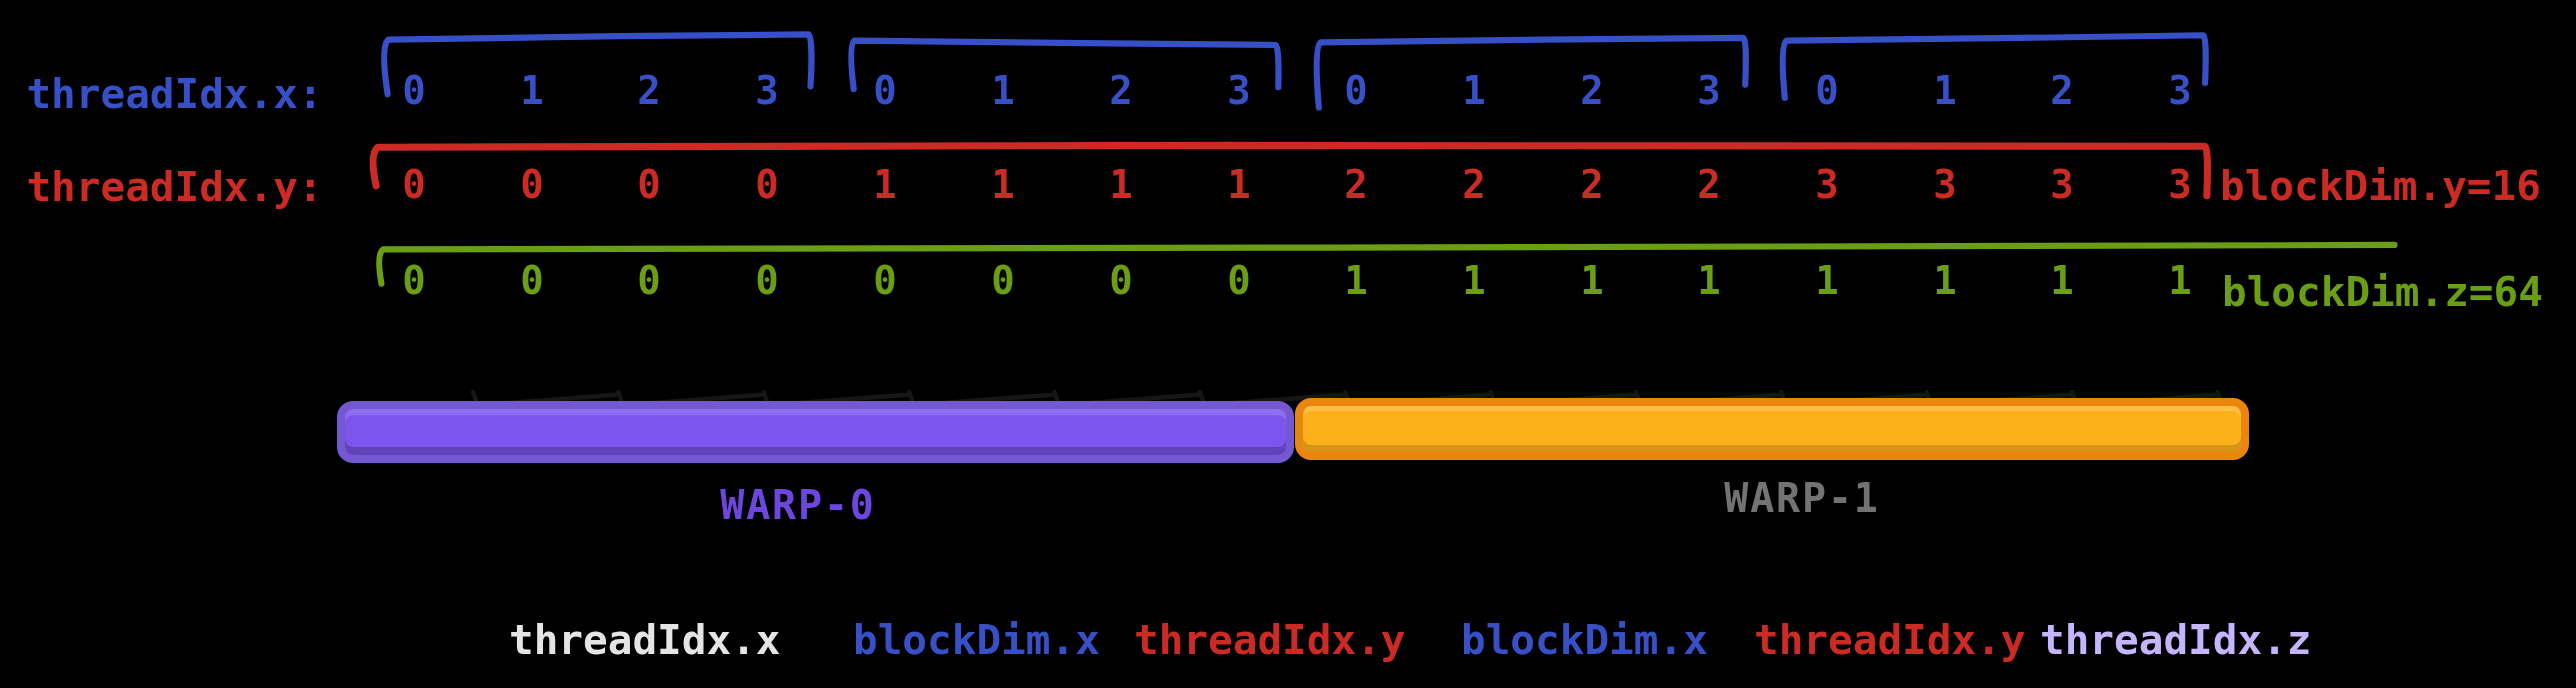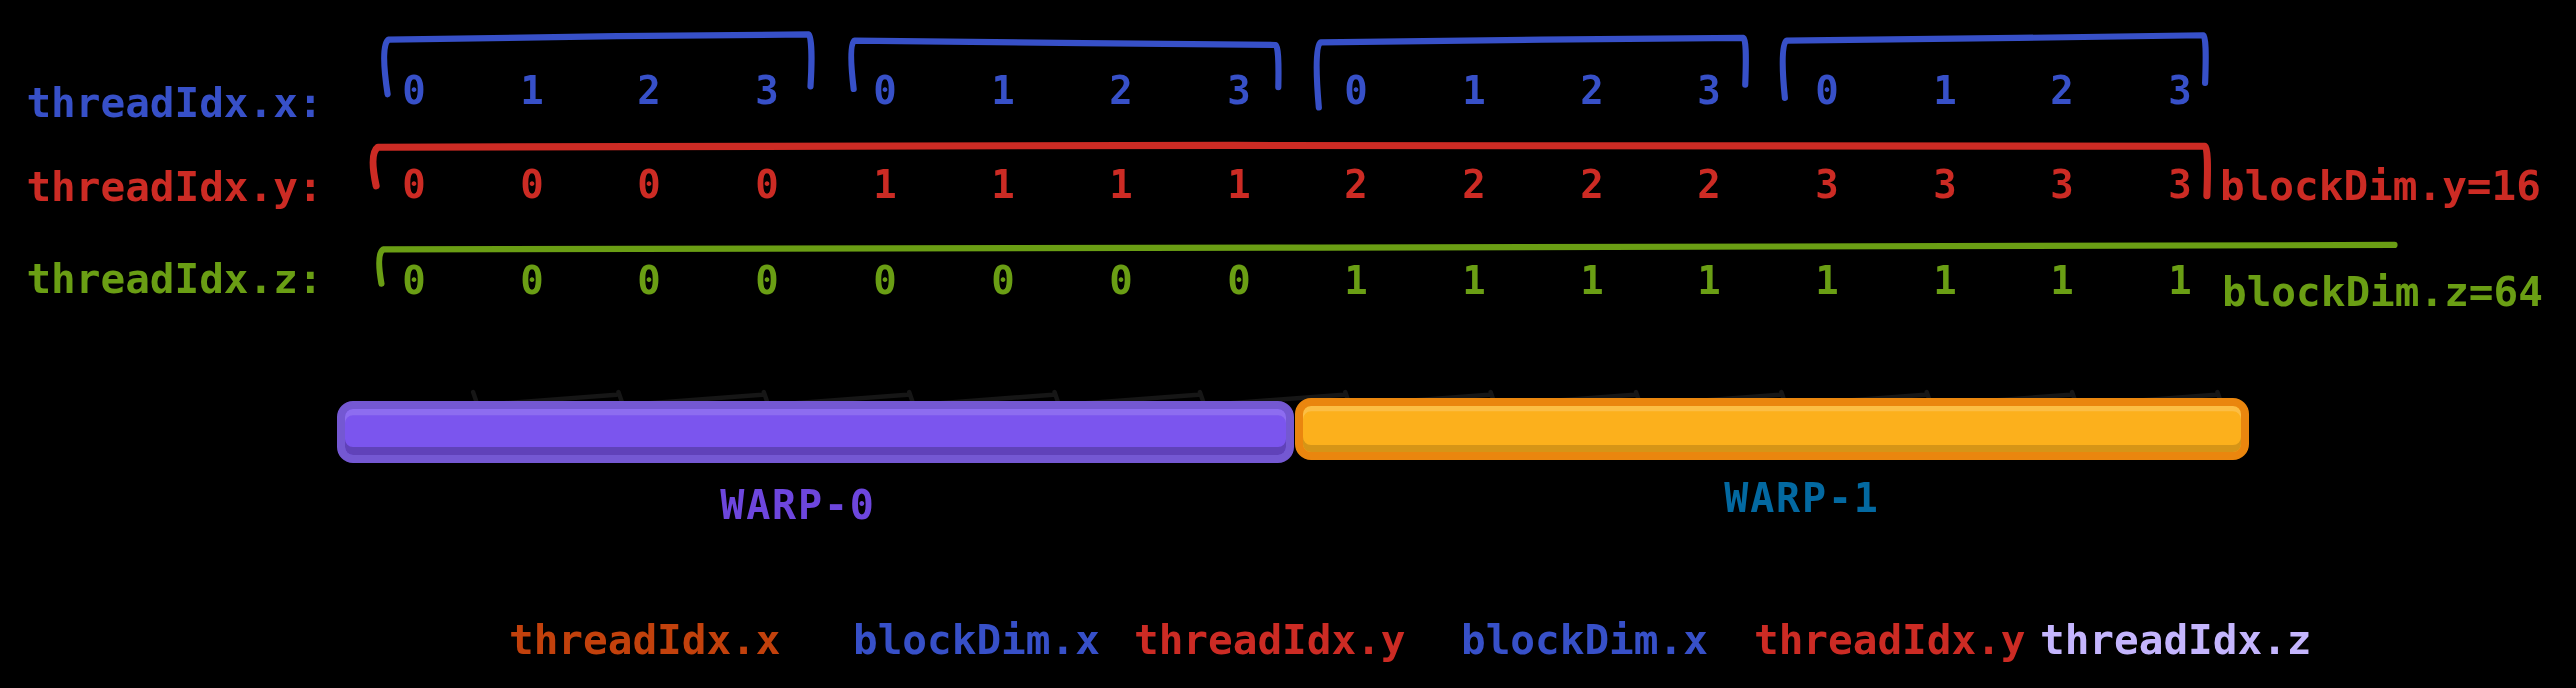--- a/index.html
+++ b/index.html
@@ -71,21 +71,21 @@
       <path d="M427,211 Q419,174 429,167 L1400,165 2503,166 Q2507,168 2505,222"></path>
     </g>
     <g id="green-bracket" fill="none" stroke-width="7" stroke-linecap="round" stroke-linejoin="round" stroke="#6a9e14">
       <path d="M433,322 Q427,288 435,283 L1500,281 2718,278"></path>
     </g>
     <g id="warp-ticks" fill="none" stroke-width="5" stroke-linecap="round" stroke="#161616">
         <path d="M537,445 L548,477 M553,459 L700,448 M702,445 L713,477 M718,459 L865,448 M867,445 L878,477 M883,459 L1030,448 M1032,445 L1043,477 M1048,459 L1195,448 M1197,445 L1208,477 M1213,459 L1360,448 M1362,445 L1373,477 M1378,459 L1525,448 M1527,445 L1538,477 M1543,459 L1690,448 M1692,445 L1703,477 M1708,459 L1855,448 M1857,445 L1868,477 M1873,459 L2020,448 M2022,445 L2033,477 M2038,459 L2185,448 M2187,445 L2198,477 M2203,459 L2350,448 M2352,445 L2363,477 M2368,459 L2515,448 M2517,445 L2528,477 "></path>
       </g>
   </svg>
 
-  <div class="row-label" id="label-x" style="top: 70px; color: rgb(55, 80, 200); margin-top: 9px;">threadIdx.x:</div>
+  <div class="row-label" id="label-x" style="top: 70px; color: rgb(55, 80, 200);">threadIdx.x:</div>
   <div id="nums-x">
       <span class="num" style="left: 414px; top: 66px; color: rgb(55, 80, 200);">0</span>
       <span class="num" style="left: 532px; top: 66px; color: rgb(55, 80, 200);">1</span>
       <span class="num" style="left: 649px; top: 66px; color: rgb(55, 80, 200);">2</span>
       <span class="num" style="left: 767px; top: 66px; color: rgb(55, 80, 200);">3</span>
       <span class="num" style="left: 885px; top: 66px; color: rgb(55, 80, 200);">0</span>
       <span class="num" style="left: 1003px; top: 66px; color: rgb(55, 80, 200);">1</span>
       <span class="num" style="left: 1121px; top: 66px; color: rgb(55, 80, 200);">2</span>
       <span class="num" style="left: 1239px; top: 66px; color: rgb(55, 80, 200);">3</span>
       <span class="num" style="left: 1356px; top: 66px; color: rgb(55, 80, 200);">0</span>
@@ -112,21 +112,20 @@
       <span class="num" style="left: 1474px; top: 160px; color: rgb(204, 43, 36);">2</span>
       <span class="num" style="left: 1592px; top: 160px; color: rgb(204, 43, 36);">2</span>
       <span class="num" style="left: 1709px; top: 160px; color: rgb(204, 43, 36);">2</span>
       <span class="num" style="left: 1827px; top: 160px; color: rgb(204, 43, 36);">3</span>
       <span class="num" style="left: 1945px; top: 160px; color: rgb(204, 43, 36);">3</span>
       <span class="num" style="left: 2062px; top: 160px; color: rgb(204, 43, 36);">3</span>
       <span class="num" style="left: 2180px; top: 160px; color: rgb(204, 43, 36);">3</span>
     </div>
   <div class="dim-label" id="dim-y" style="top: 162px; left: 2220px; color: rgb(204, 43, 36);">blockDim.y=16</div>
 
-  <div class="row-label" id="label-z" style="top: 255px; color: rgb(106, 158, 20);">threadIdx.z:</div>
   <div id="nums-z">
       <span class="num" style="left: 414px; top: 256px; color: rgb(106, 158, 20);">0</span>
       <span class="num" style="left: 532px; top: 256px; color: rgb(106, 158, 20);">0</span>
       <span class="num" style="left: 649px; top: 256px; color: rgb(106, 158, 20);">0</span>
       <span class="num" style="left: 767px; top: 256px; color: rgb(106, 158, 20);">0</span>
       <span class="num" style="left: 885px; top: 256px; color: rgb(106, 158, 20);">0</span>
       <span class="num" style="left: 1003px; top: 256px; color: rgb(106, 158, 20);">0</span>
       <span class="num" style="left: 1121px; top: 256px; color: rgb(106, 158, 20);">0</span>
       <span class="num" style="left: 1239px; top: 256px; color: rgb(106, 158, 20);">0</span>
       <span class="num" style="left: 1356px; top: 256px; color: rgb(106, 158, 20);">1</span>
@@ -136,24 +135,24 @@
       <span class="num" style="left: 1827px; top: 256px; color: rgb(106, 158, 20);">1</span>
       <span class="num" style="left: 1945px; top: 256px; color: rgb(106, 158, 20);">1</span>
       <span class="num" style="left: 2062px; top: 256px; color: rgb(106, 158, 20);">1</span>
       <span class="num" style="left: 2180px; top: 256px; color: rgb(106, 158, 20);">1</span>
     </div>
   <div class="dim-label" id="dim-z" style="top: 268px; left: 2222px; color: rgb(106, 158, 20); text-align: center;">blockDim.z=64</div>
 
   <div class="bar warp0"></div>
   <div class="bar warp1"></div>
   <div class="warp-label" id="warp0-label" style="left: 798px; top: 477px; color: rgb(109, 70, 221);">WARP-0</div>
-  <div class="warp-label" id="warp1-label" style="left: 1802px; top: 470px; color: #0369a1;">WARP-1</div>
+  <div class="warp-label" id="warp1-label" style="left: 1802px; top: 470px; color: #737373;">WARP-1</div>
 
   <div id="formula">
-      <span class="formula-token" style="left: 509px; color: #c2410c;">threadIdx.x</span>
+      <span class="formula-token" style="left: 509px; color: #e5e5e5;">threadIdx.x</span>
       <span class="formula-token" style="left: 853px; color: rgb(55, 80, 200);">blockDim.x</span>
       <span class="formula-token" style="left: 1134px; color: rgb(204, 43, 36);">threadIdx.y</span>
       <span class="formula-token" style="left: 1461px; color: rgb(55, 80, 200);">blockDim.x</span>
       <span class="formula-token" style="left: 1754px; color: rgb(204, 43, 36);">threadIdx.y</span>
       <span class="formula-token" style="left: 2040px; color: #c4b5fd;">threadIdx.z</span>
     </div>
 
 </div>
 
 

